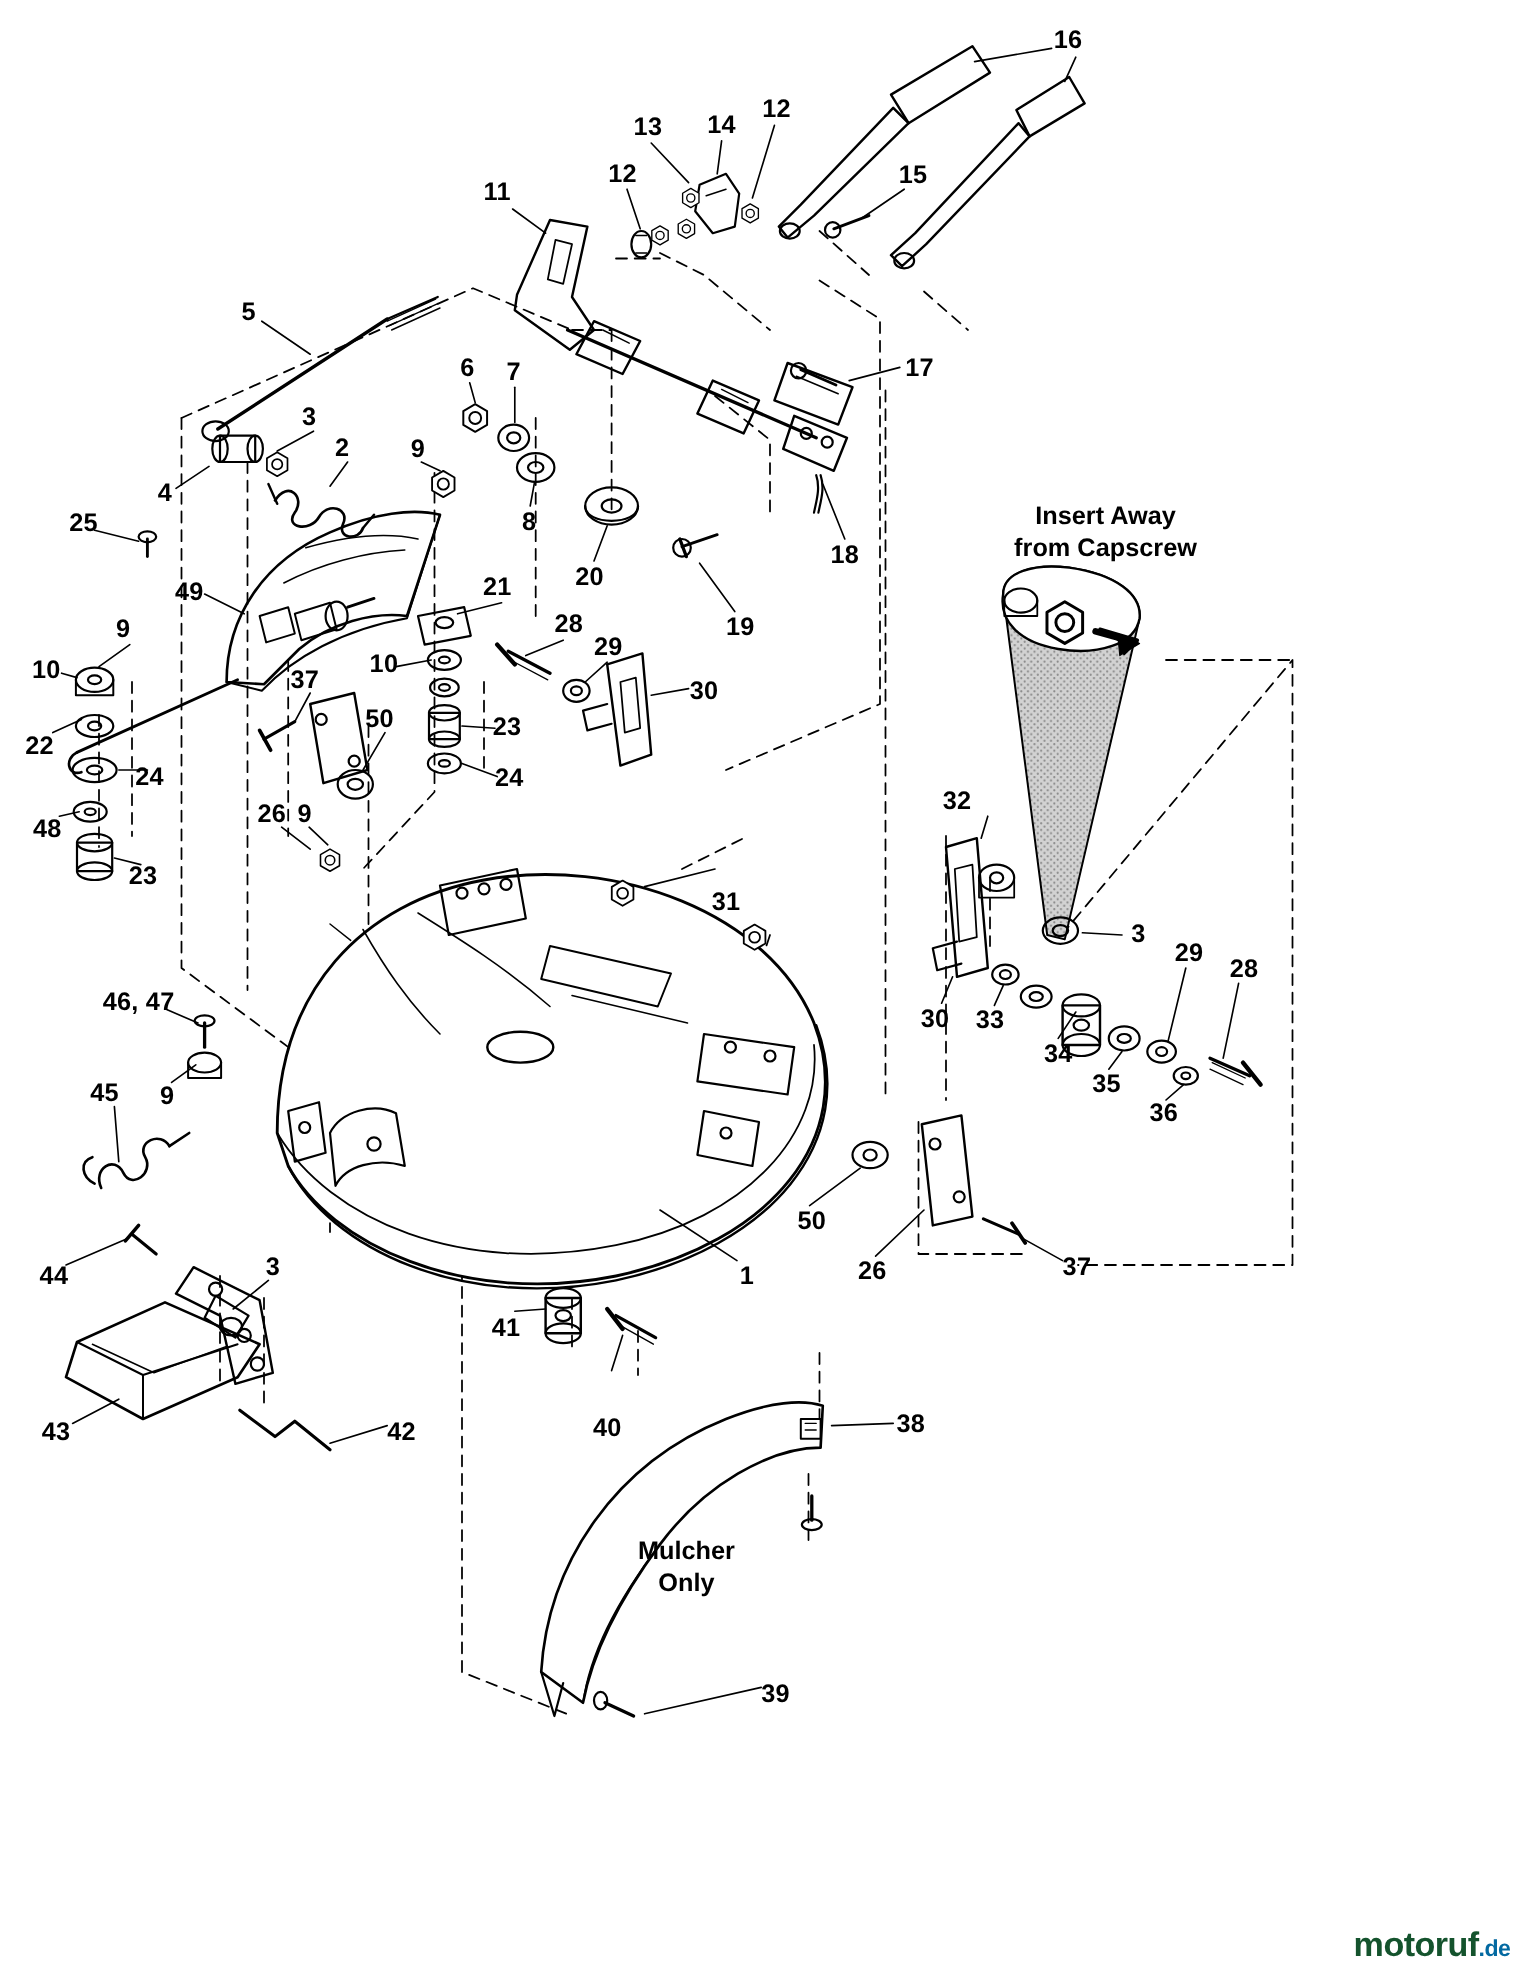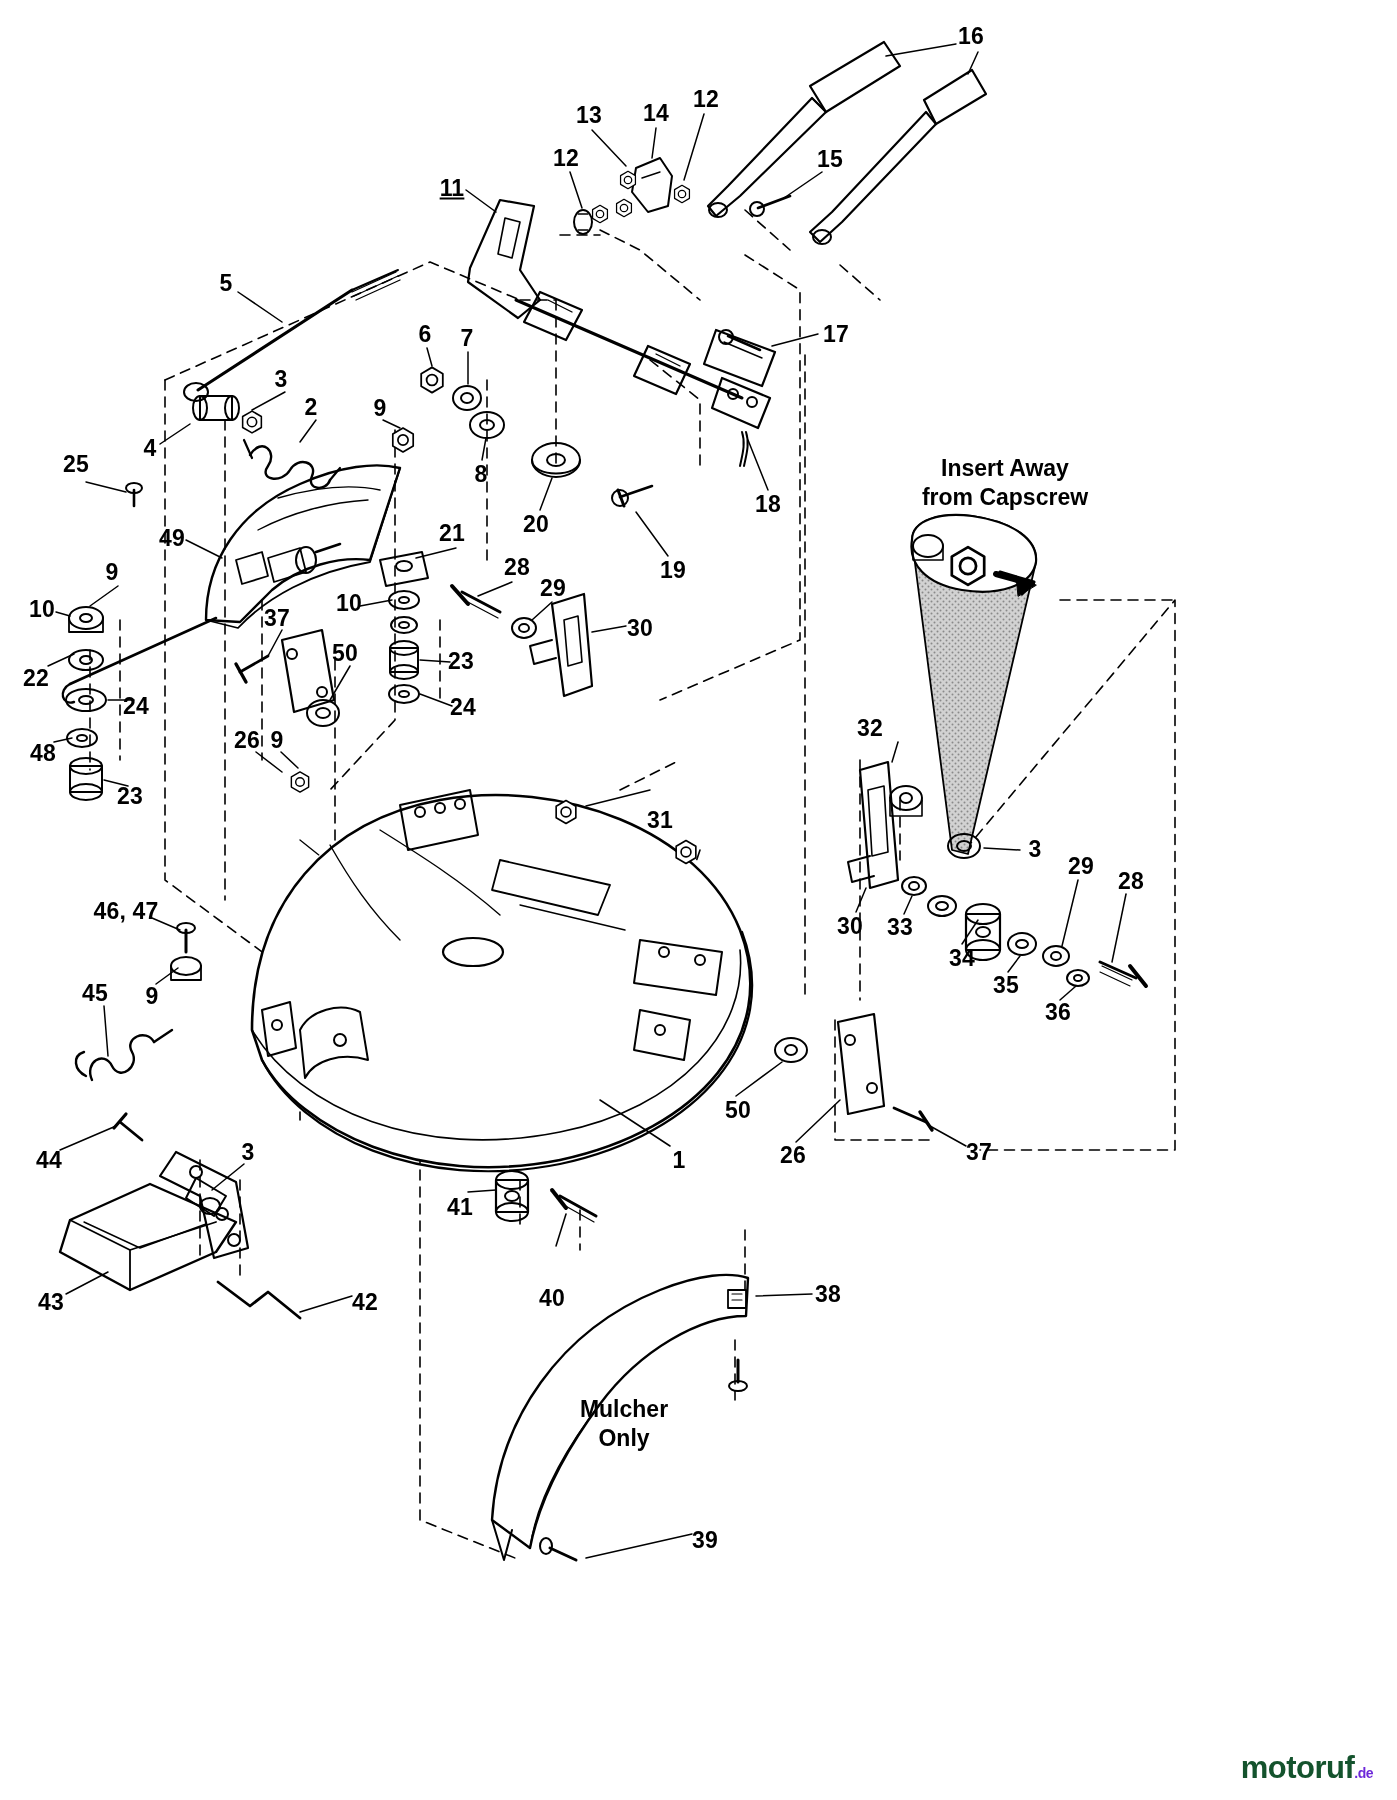--- a/index.html
+++ b/index.html
@@ -48,21 +48,21 @@
   .wm {
     position: absolute;
     right: 22px;
     bottom: 14px;
     font-family: "Liberation Sans", sans-serif;
     font-size: 31px;
     font-weight: bold;
     letter-spacing: -0.5px;
   }
   .wm .m { color: #14532d; }
-  .wm .de { color: #6d28d9; font-size: 14px; }
+  .wm .de { color: #0369a1; font-size: 21px; }
 </style>
 </head>
 <body>
 
 <div id="sheet">
 
   <svg id="artwork" viewBox="0 0 1397 1800" xmlns="http://www.w3.org/2000/svg">
     <defs>
       <pattern id="hatch" width="6" height="6" patternUnits="userSpaceOnUse">
         <rect width="6" height="6" fill="#d2d2d2"></rect>
@@ -460,33 +460,33 @@
     </g>
   </svg>
 
   <div id="callout-layer">
       <div class="callout" style="left: 971px; top: 36px;">16</div>
       <div class="callout" style="left: 589px; top: 115px;">13</div>
       <div class="callout" style="left: 656px; top: 113px;">14</div>
       <div class="callout" style="left: 706px; top: 99px;">12</div>
       <div class="callout" style="left: 566px; top: 158px;">12</div>
       <div class="callout" style="left: 830px; top: 159px;">15</div>
-      <div class="callout" style="left: 452px; top: 188px; text-decoration: underline;">11</div>
+      <div class="callout" style="left: 452px; top: 174px;">11</div>
       <div class="callout" style="left: 226px; top: 283px;">5</div>
       <div class="callout" style="left: 836px; top: 334px;">17</div>
       <div class="callout" style="left: 425px; top: 334px;">6</div>
       <div class="callout" style="left: 467px; top: 338px;">7</div>
       <div class="callout" style="left: 281px; top: 379px;">3</div>
       <div class="callout" style="left: 380px; top: 408px;">9</div>
       <div class="callout" style="left: 311px; top: 407px;">2</div>
       <div class="callout" style="left: 150px; top: 448px;">4</div>
       <div class="callout" style="left: 481px; top: 474px;">8</div>
       <div class="callout" style="left: 768px; top: 504px; text-align: center;">18</div>
       <div class="callout" style="left: 536px; top: 524px;">20</div>
-      <div class="callout" style="left: 76px; top: 464px;">25</div>
+      <div class="callout" style="left: 76px; top: 475px;">25</div>
       <div class="callout" style="left: 673px; top: 570px;">19</div>
       <div class="callout" style="left: 172px; top: 538px;">49</div>
       <div class="callout" style="left: 112px; top: 572px;">9</div>
       <div class="callout" style="left: 452px; top: 533px;">21</div>
       <div class="callout" style="left: 517px; top: 567px;">28</div>
       <div class="callout" style="left: 553px; top: 588px;">29</div>
       <div class="callout" style="left: 42px; top: 609px;">10</div>
       <div class="callout" style="left: 349px; top: 603px;">10</div>
       <div class="callout" style="left: 640px; top: 628px;">30</div>
       <div class="callout" style="left: 36px; top: 678px;">22</div>

